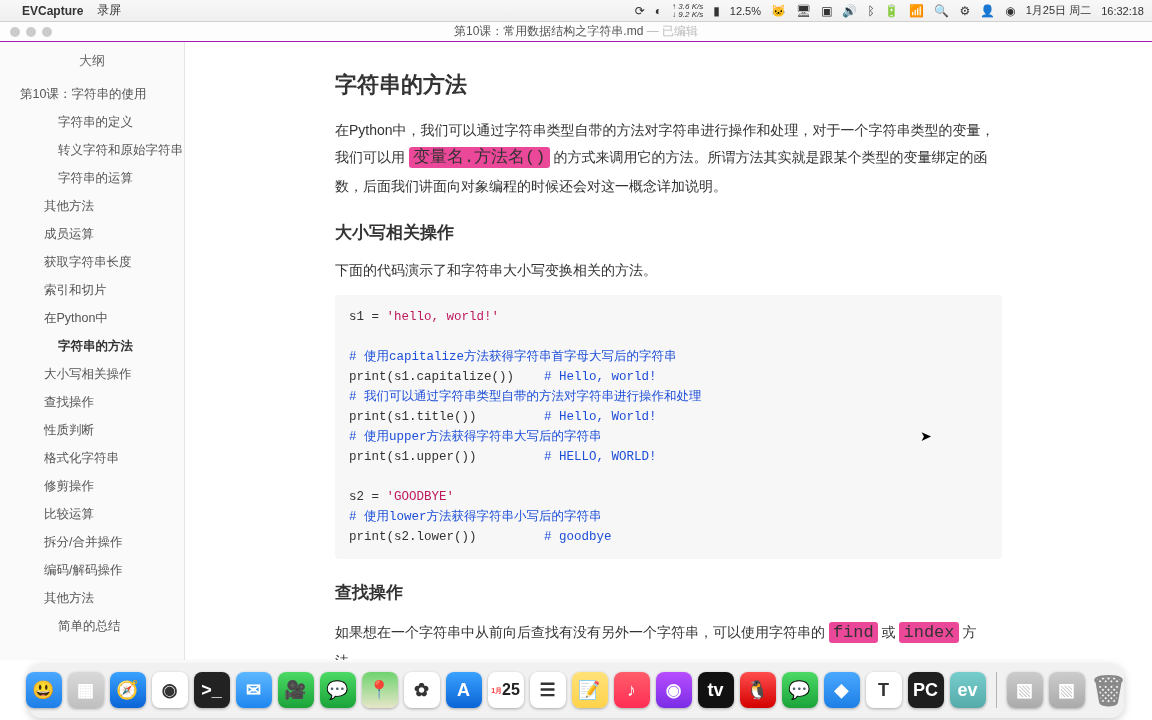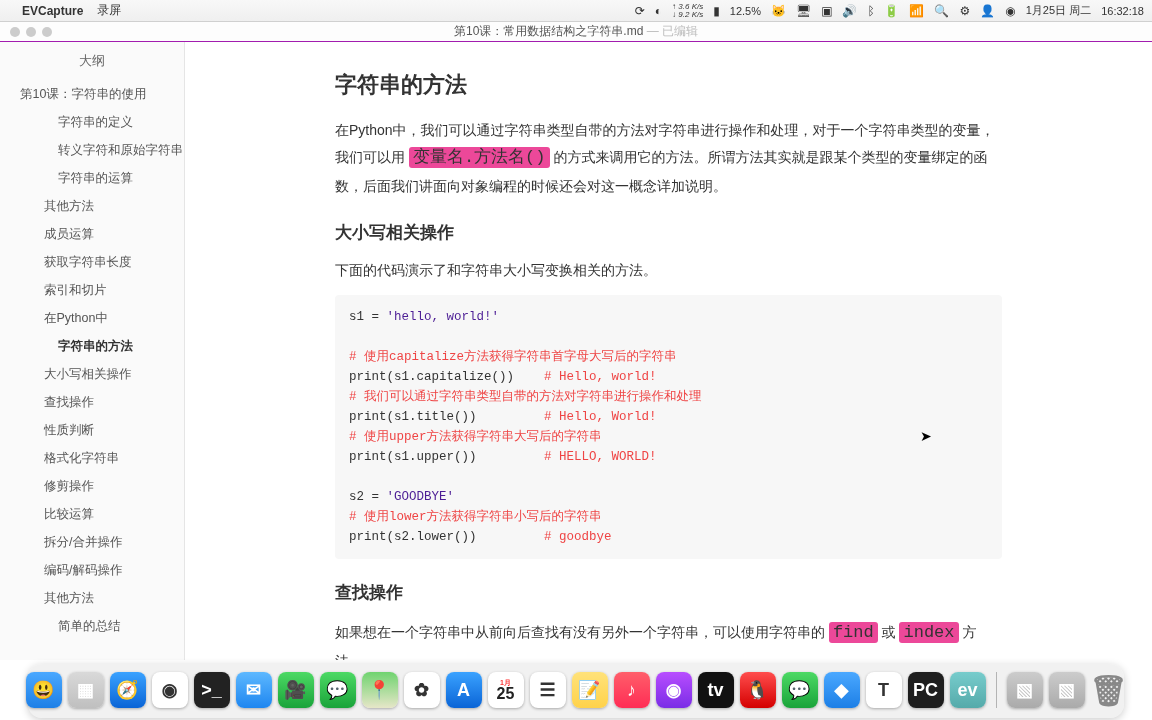--- a/index.html
+++ b/index.html
@@ -120,22 +120,22 @@
     border-radius: 4px;
     padding: 12px 14px;
     margin: 12px 0;
     font-family: "SFMono-Regular", Consolas, "Liberation Mono", Menlo, monospace;
     font-size: 12.5px;
     line-height: 1.6;
     color: #333;
     white-space: pre;
     overflow-x: auto;
   }
-  .tok-str { color: #4c1d95; }
-  .tok-com { color: #ef4444; }
+  .tok-str { color: #be185d; }
+  .tok-com { color: #1d4ed8; }
 
   
   .cursor-ptr {
     position: absolute;
     left: 735px; top: 386px;
     font-size: 14px; color:#000;
     pointer-events: none;
     z-index: 50;
   }
 
@@ -331,21 +331,21 @@
       <div class="dock-iconwrap">
         <div class="dock-icon" style="background: linear-gradient(rgb(111, 211, 111), rgb(230, 230, 200));">📍</div>
       </div>
       <div class="dock-iconwrap">
         <div class="dock-icon" style="background: rgb(255, 255, 255); color: rgb(51, 51, 51);">✿</div>
       </div>
       <div class="dock-iconwrap">
         <div class="dock-icon" style="background: linear-gradient(rgb(58, 162, 255), rgb(10, 100, 214));">A</div>
       </div>
       <div class="dock-iconwrap">
-        <div class="dock-icon" style="background: rgb(255, 255, 255); flex-direction: column;">
+        <div class="dock-icon" style="background: rgb(255, 255, 255); flex-direction: row;">
           <div style="font-size:7px;color:#f33;line-height:7px;">1月</div>
           <div style="font-size:16px;color:#222;font-weight:600;line-height:16px;">25</div>
         </div>
       </div>
       <div class="dock-iconwrap">
         <div class="dock-icon" style="background: rgb(255, 255, 255); color: rgb(51, 51, 51);">☰</div>
       </div>
       <div class="dock-iconwrap">
         <div class="dock-icon" style="background: linear-gradient(rgb(255, 226, 122), rgb(255, 210, 74));">📝</div>
       </div>

